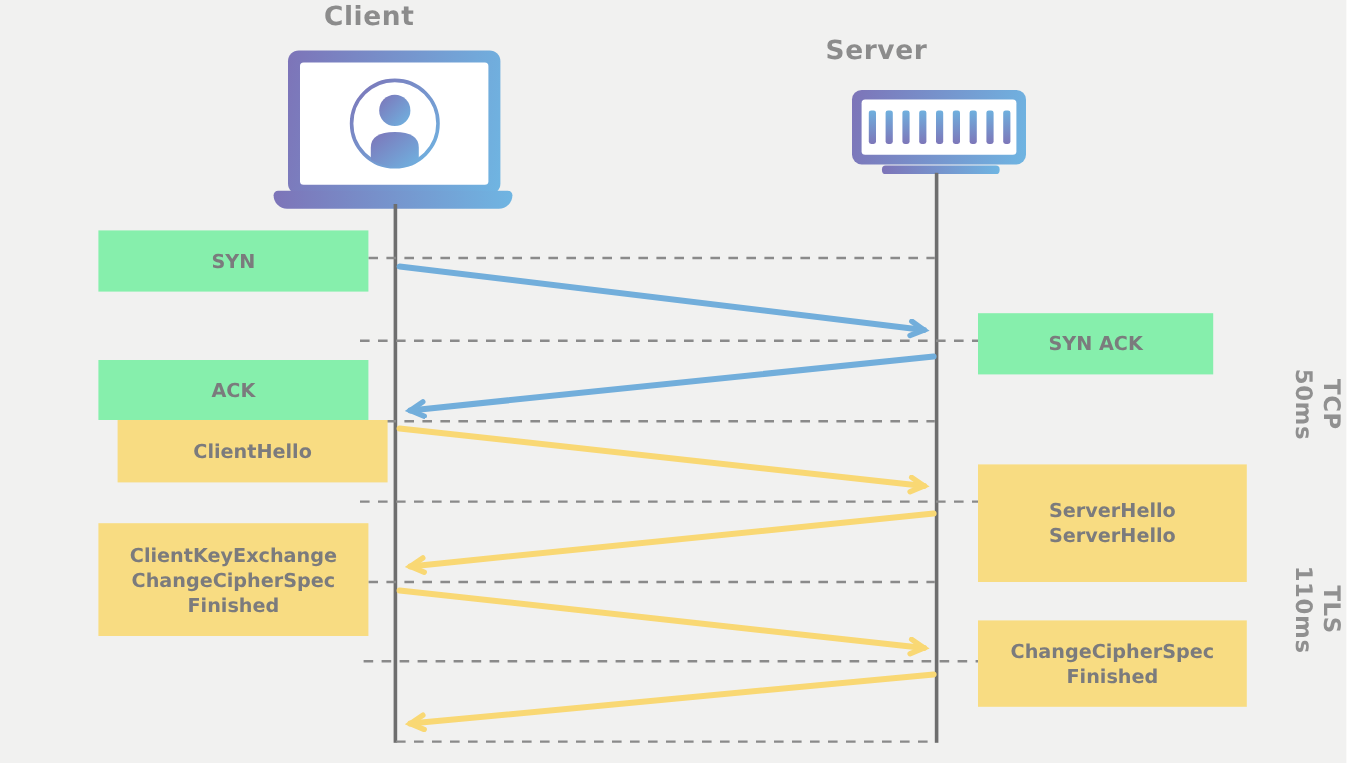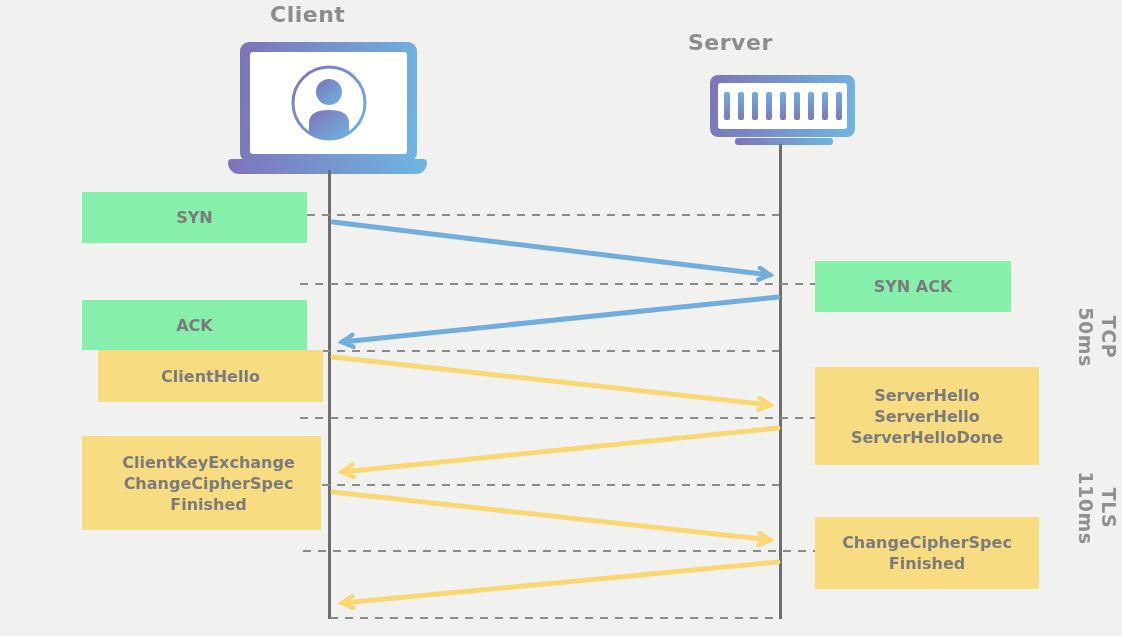--- a/index.html
+++ b/index.html
@@ -55,23 +55,23 @@
     position:absolute;display:flex;flex-direction:column;
     align-items:center;justify-content:center;
     font-weight:bold;font-size:16px;color:#7b7b7d;line-height:21px;
     text-align:center;
   }
   .msg.tcp{background:#86efac;}
   .msg.tls{background:#f8dc82;}
   .msg.syn         {left:82px; top:192px;width:225px;height:51px;}
   .msg.ack         {left:82px; top:300px;width:225px;height:50px;}
   .msg.clienthello {left:98px; top:350px;width:225px;height:52px;}
-  .msg.clientkey   {left:82px; top:436px;width:225px;height:94px;padding-left:14px;}
+  .msg.clientkey   {left:82px; top:436px;width:225px;height:94px;}
   .msg.synack      {left:815px;top:261px;width:196px;height:51px;}
-  .msg.serverhello {left:815px;top:367px;width:224px;height:98px;}
+  .msg.serverhello {left:815px;top:387px;width:224px;height:98px;}
   .msg.changecipher{left:815px;top:517px;width:224px;height:72px;}
   
   .phase{
     position:absolute;width:120px;height:46px;
     transform:rotate(90deg);
     text-align:center;font-weight:bold;color:#909090;
     font-size:19px;line-height:23px;letter-spacing:.5px;
   }
   .phase.tcp{left:1037px;top:314px;}
   .phase.tls{left:1037px;top:485px;}
@@ -162,21 +162,20 @@
 </div>
 <div class="msg tcp ack">
   <span>ACK</span>
 </div>
 <div class="msg tls clienthello">
   <span>ClientHello</span>
 </div>
 <div class="msg tls serverhello">
   <span>ServerHello</span>
   <span>ServerHello</span>
-  <span>ServerHelloDone</span>
 </div>
 <div class="msg tls clientkey">
   <span>ClientKeyExchange</span>
   <span>ChangeCipherSpec</span>
   <span>Finished</span>
 </div>
 <div class="msg tls changecipher">
   <span>ChangeCipherSpec</span>
   <span>Finished</span>
 </div>

